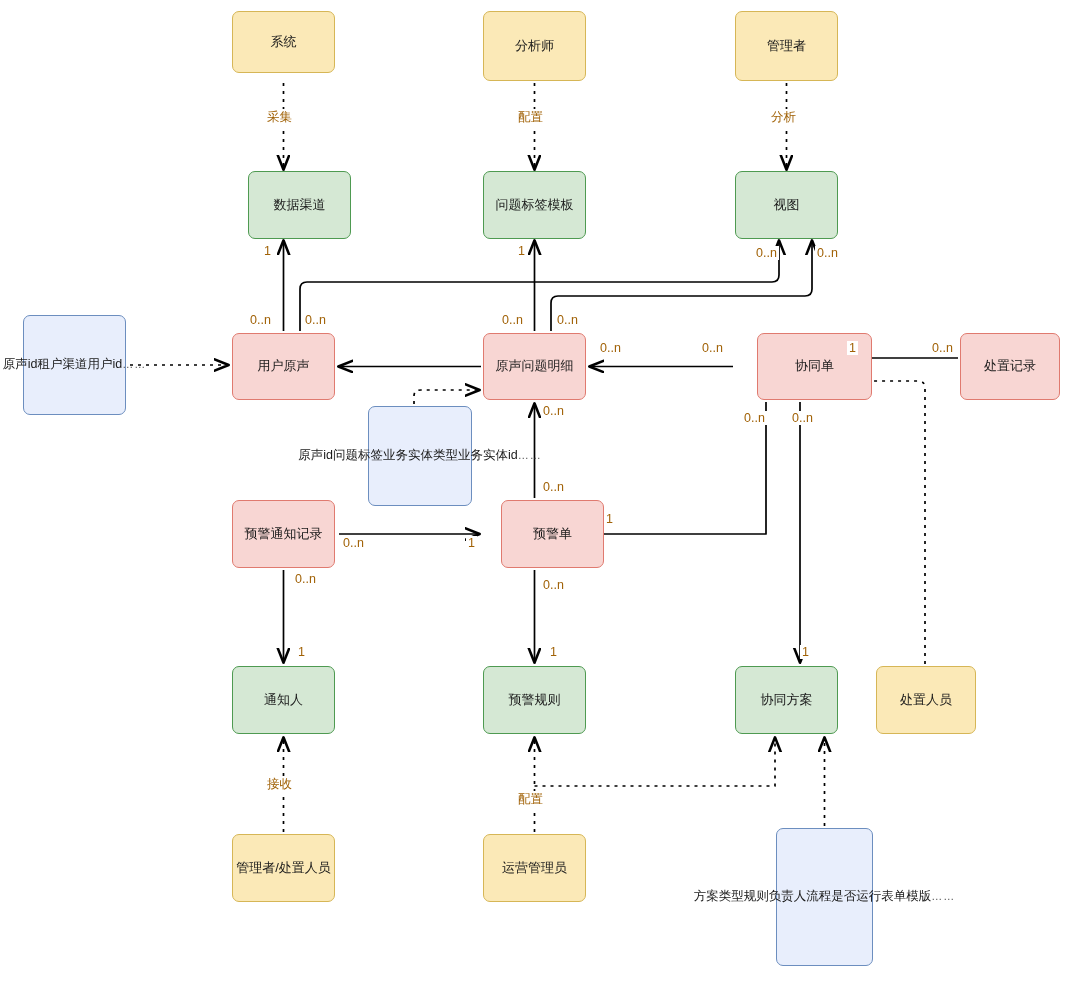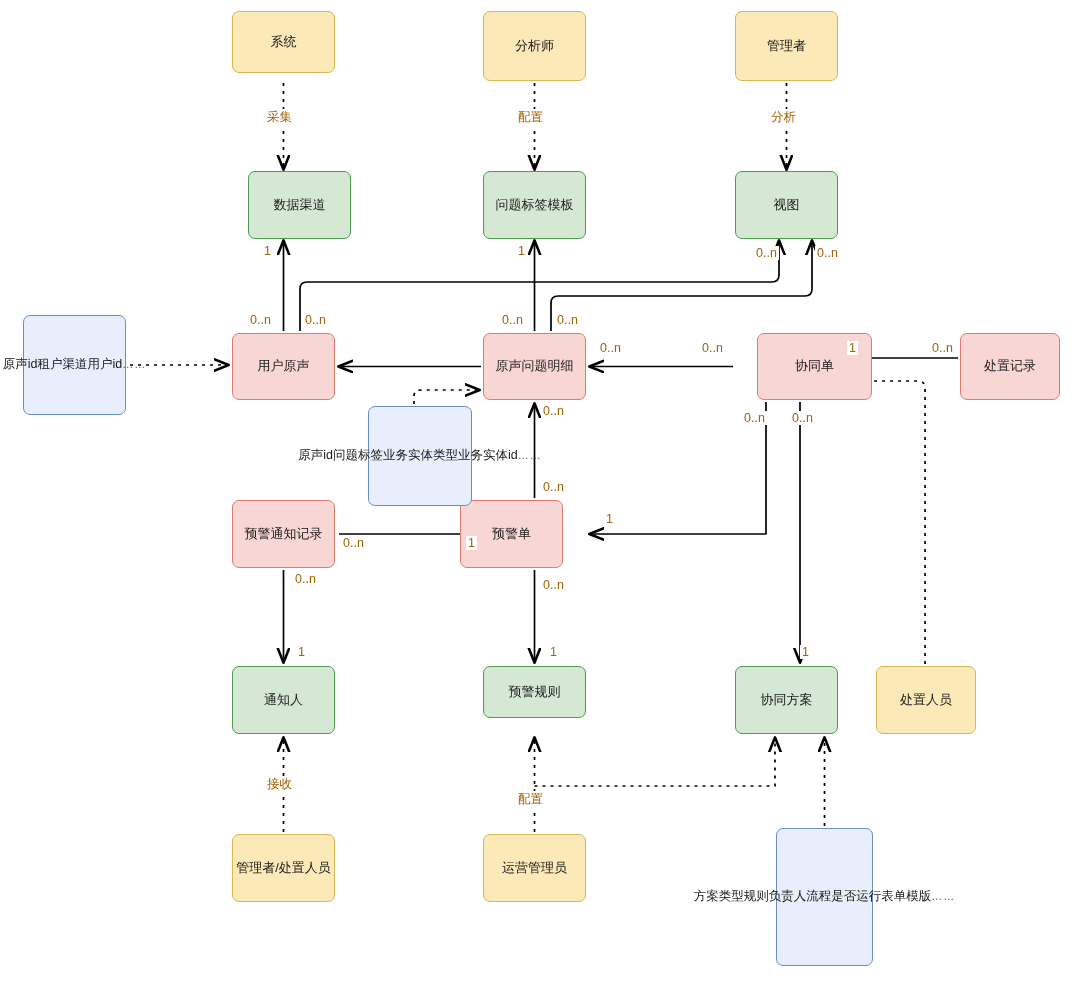--- a/index.html
+++ b/index.html
@@ -82,23 +82,23 @@
       <div class="node n-yellow" style="left: 483px; top: 11px; width: 103px; height: 70px;">分析师</div>
       <div class="node n-yellow" style="left: 735px; top: 11px; width: 103px; height: 70px;">管理者</div>
       <div class="node n-green" style="left: 248px; top: 171px; width: 103px; height: 68px;">数据渠道</div>
       <div class="node n-green" style="left: 483px; top: 171px; width: 103px; height: 68px;">问题标签模板</div>
       <div class="node n-green" style="left: 735px; top: 171px; width: 103px; height: 68px;">视图</div>
       <div class="node n-red" style="left: 232px; top: 333px; width: 103px; height: 67px;">用户原声</div>
       <div class="node n-red" style="left: 483px; top: 333px; width: 103px; height: 67px;">原声问题明细</div>
       <div class="node n-red" style="left: 757px; top: 333px; width: 115px; height: 67px;">协同单</div>
       <div class="node n-red" style="left: 960px; top: 333px; width: 100px; height: 67px;">处置记录</div>
       <div class="node n-red" style="left: 232px; top: 500px; width: 103px; height: 68px;">预警通知记录</div>
-      <div class="node n-red" style="left: 460px; top: 500px; width: 103px; height: 68px;">预警单</div>
+      <div class="node n-red" style="left: 501px; top: 500px; width: 103px; height: 68px;">预警单</div>
       <div class="node n-green" style="left: 232px; top: 666px; width: 103px; height: 68px;">通知人</div>
-      <div class="node n-green" style="left: 483px; top: 666px; width: 103px; height: 52px;">预警规则</div>
+      <div class="node n-green" style="left: 483px; top: 666px; width: 103px; height: 68px;">预警规则</div>
       <div class="node n-green" style="left: 735px; top: 666px; width: 103px; height: 68px;">协同方案</div>
       <div class="node n-yellow" style="left: 876px; top: 666px; width: 100px; height: 68px;">处置人员</div>
       <div class="node n-yellow" style="left: 232px; top: 834px; width: 103px; height: 68px;">管理者/处置人员</div>
       <div class="node n-yellow" style="left: 483px; top: 834px; width: 103px; height: 68px;">运营管理员</div>
     </div>
   <div id="notes">
       <div class="node n-blue note" style="left: 23px; top: 315px; width: 103px; height: 100px;">
         <span class="ln">原声id</span>
         <span class="ln">租户</span>
         <span class="ln">渠道</span>

